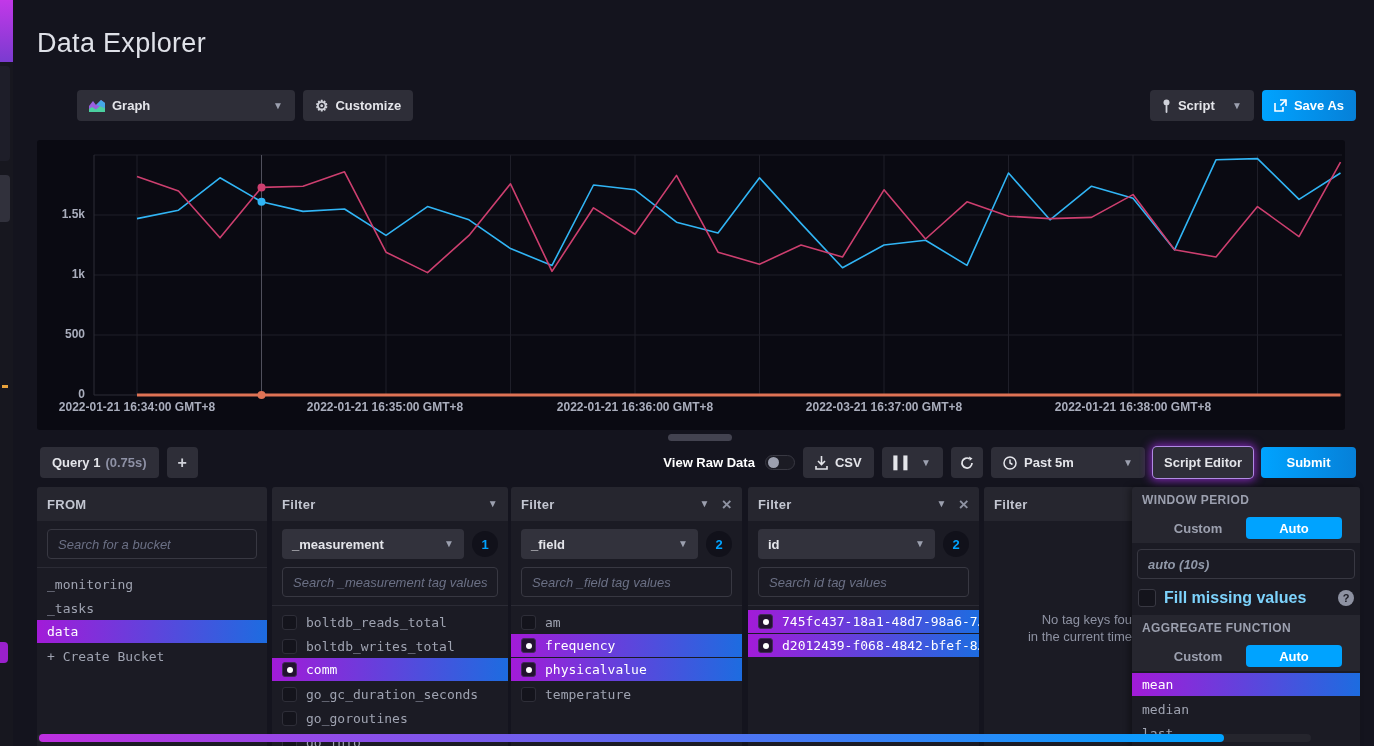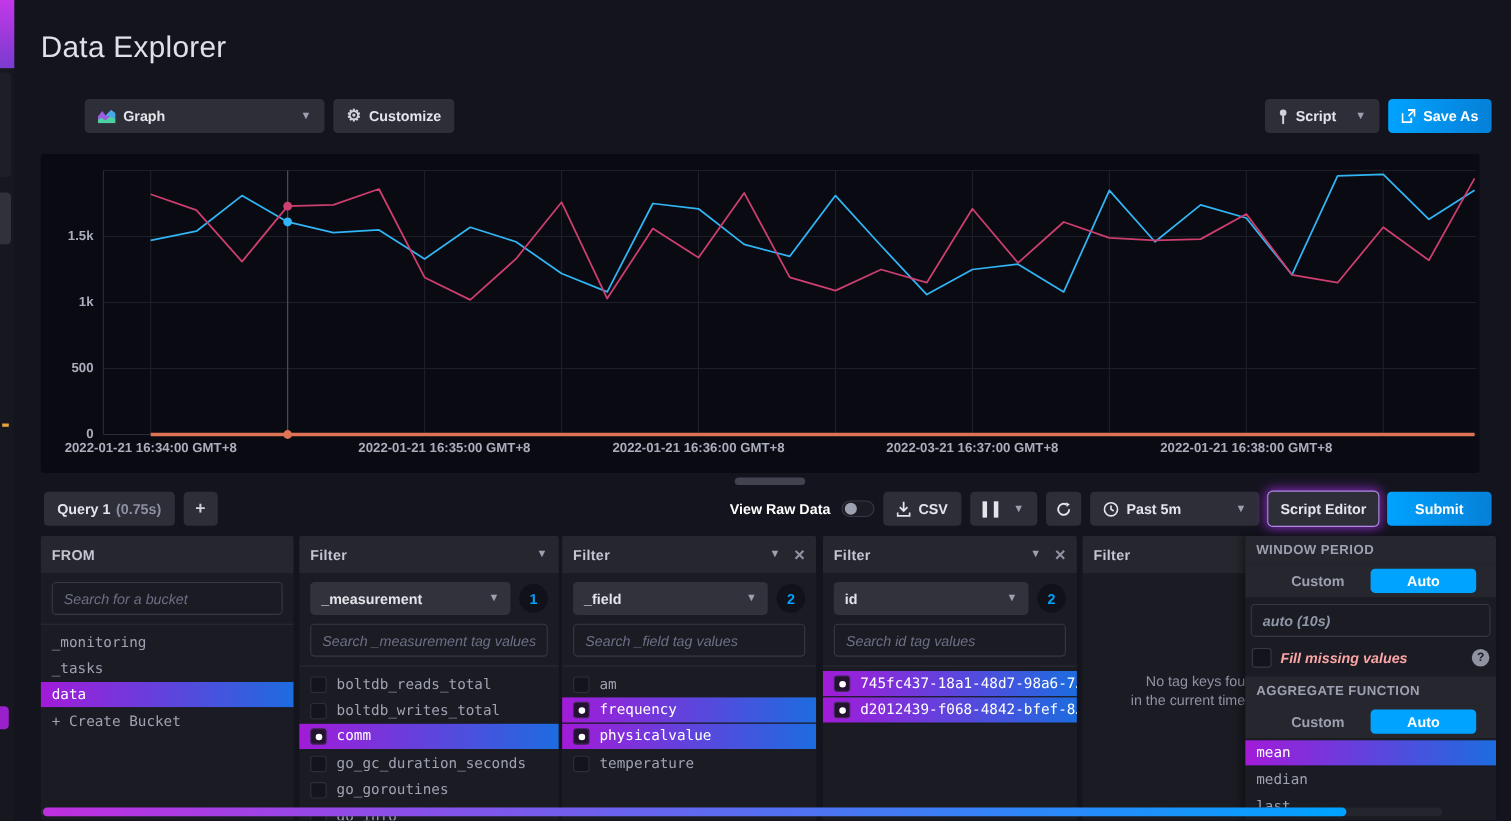--- a/index.html
+++ b/index.html
@@ -76,21 +76,21 @@
 
   
   .wp-panel { z-index:2; box-shadow:-3px 0 6px rgba(0,0,0,.35); }
   .wp-bar { height:26px; background:#26262f; display:flex; align-items:center; padding:0 10px; font-weight:bold; font-size:12px; color:#9ca0af; letter-spacing:.4px; }
   .ca-toggle { display:flex; align-items:stretch; height:30px; background:#26262f; padding:4px 18px; font-weight:bold; font-size:13px; }
   .ca-opt { flex:1; display:flex; align-items:center; justify-content:center; color:#9ca0af; cursor:pointer; }
   .ca-opt.active { background:#00a3ff; color:#fff; border-radius:4px; }
   .wp-input { margin:6px 5px; height:30px; border:1px solid #383842; background:#1b1b24; border-radius:4px; color:#9098a8; font-style:italic; font-weight:bold; font-size:13px; display:flex; align-items:center; padding:14px 10px; }
   .wp-fill { display:flex; align-items:center; gap:8px; padding:2px 6px 6px; height:30px; }
   .wp-check { width:18px; height:18px; border-radius:3px; background:#14141c; border:1px solid #383842; flex:none; cursor:pointer; }
-  .wp-fill-label { font-weight:bold; font-size:13px; color:#fca5a5;font-style:italic; }
+  .wp-fill-label { font-weight:bold; font-size:16px; color:#7dd3fc; }
   .help-circle { margin-left:auto; width:16px; height:16px; border-radius:50%; background:#8e92a2; color:#1b1b24; font-weight:bold; font-size:11px; display:flex; align-items:center; justify-content:center; }
   .wp-list { padding-top:2px; }
 
   
   .hscroll-track { position:absolute; left:37px; top:734px; width:1274px; height:8px; background:#25252d; border-radius:4px; z-index:5; }
   .hscroll-thumb { position:absolute; left:2px; top:0; width:1185px; height:8px; border-radius:4px; }
 </style>
 </head>
 <body>
 
@@ -167,21 +167,21 @@
       <circle cx="224.5" cy="255" r="4" fill="#df7355"></circle>
     </svg>
   <div class="y-axis-labels">
       <div class="y-tick" style="top: 247px;">0</div>
       <div class="y-tick" style="top: 187px;">500</div>
       <div class="y-tick" style="top: 127px;">1k</div>
       <div class="y-tick" style="top: 67px;">1.5k</div>
     </div>
   <div class="x-axis-labels">
       <div class="x-tick" style="left: 100px;">2022-01-21 16:34:00 GMT+8</div>
-      <div class="x-tick" style="left: 367px;">2022-01-21 16:35:00 GMT+8</div>
+      <div class="x-tick" style="left: 348px;">2022-01-21 16:35:00 GMT+8</div>
       <div class="x-tick" style="left: 598px;">2022-01-21 16:36:00 GMT+8</div>
       <div class="x-tick" style="left: 847px;">2022-03-21 16:37:00 GMT+8</div>
       <div class="x-tick" style="left: 1096px;">2022-01-21 16:38:00 GMT+8</div>
     </div>
 </div>
 
 <div class="resize-handle"></div>
 
 <div class="query-toolbar">
   <div class="btn query-tab">

